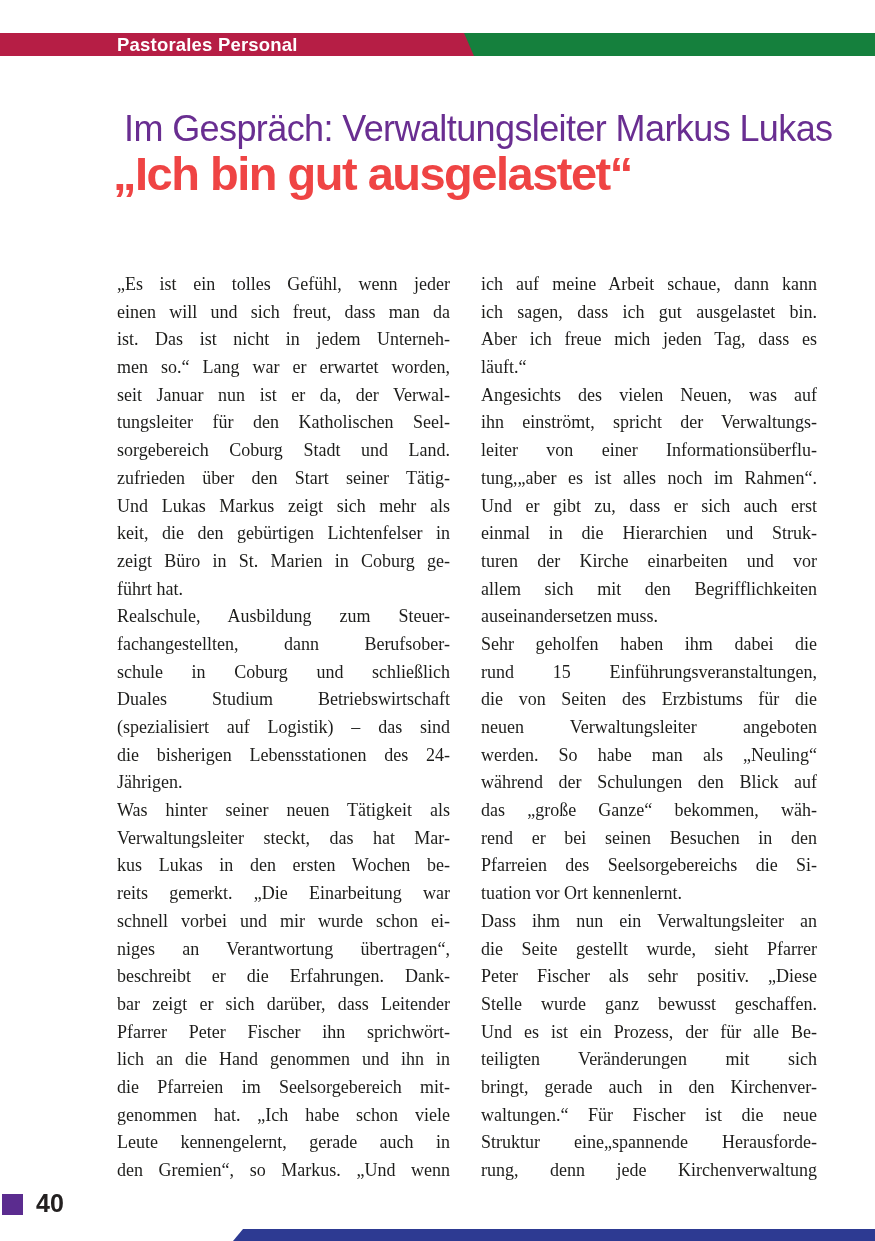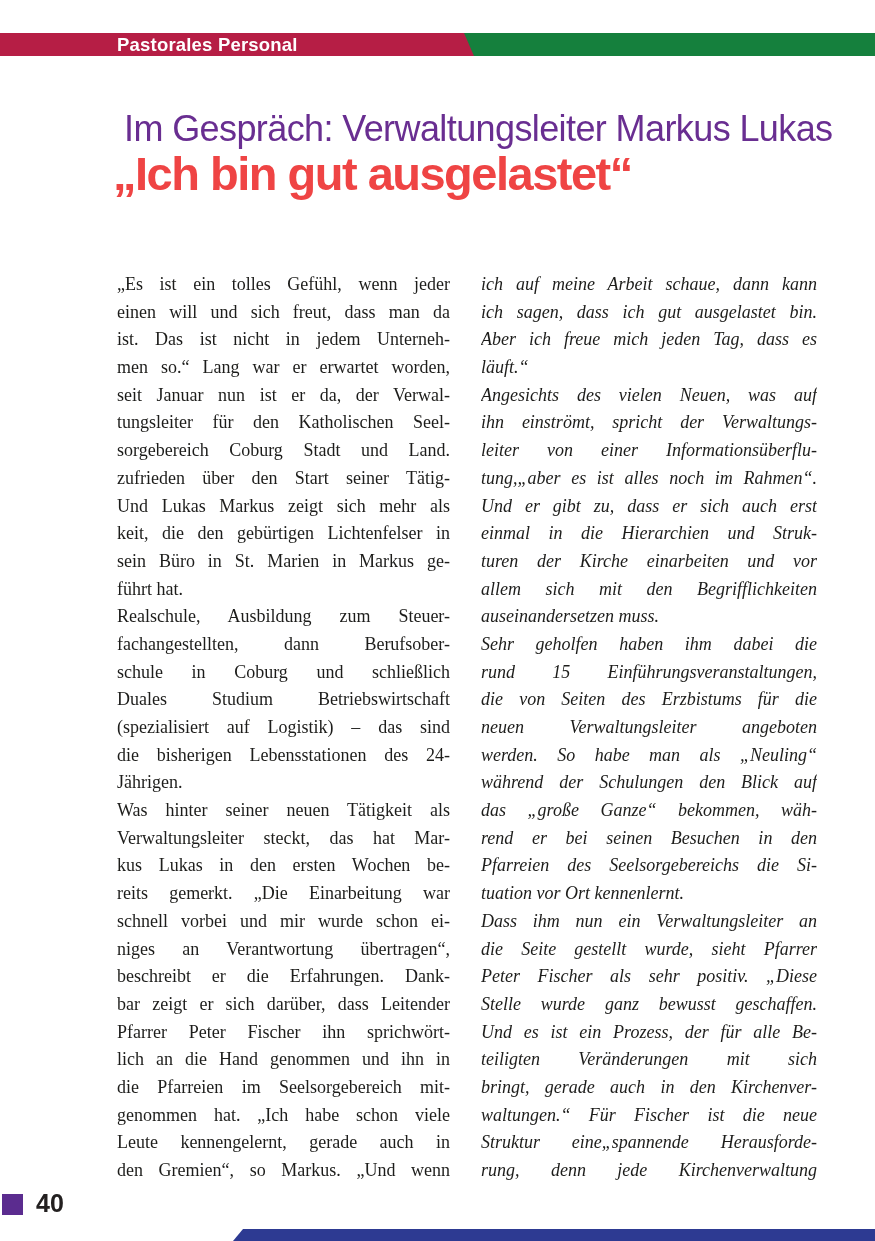--- a/index.html
+++ b/index.html
@@ -58,21 +58,21 @@
 
   
   .columns {
     position: absolute;
     left: 117px; top: 251px;
     width: 700px;
     display: flex;
     gap: 31px;
   }
   .col { width: 333px; margin-top: 20px; }
-  .col-right { width: 336px; font-style: italic; }
+  .col-right { width: 336px; }
   .para { margin: 0; }
   .line {
     font-family: "Liberation Serif", serif;
     font-size: 18px;
     line-height: 27.7px;
     height: 27.7px;
     color: #1d1d1b;
     text-align: justify;
     text-align-last: justify;
     overflow: hidden;
@@ -123,21 +123,21 @@
           <div class="line">„Es ist ein tolles Gefühl, wenn jeder</div>
           <div class="line">einen will und sich freut, dass man da</div>
           <div class="line">ist. Das ist nicht in jedem Unterneh-</div>
           <div class="line">men so.“ Lang war er erwartet worden,</div>
           <div class="line">seit Januar nun ist er da, der Verwal-</div>
           <div class="line">tungsleiter für den Katholischen Seel-</div>
           <div class="line">sorgebereich Coburg Stadt und Land.</div>
           <div class="line">zufrieden über den Start seiner Tätig-</div>
           <div class="line">Und Lukas Markus zeigt sich mehr als</div>
           <div class="line">keit, die den gebürtigen Lichtenfelser in</div>
-          <div class="line">sein Büro in St. Marien in Markus ge-</div>
+          <div class="line">zeigt Büro in St. Marien in Coburg ge-</div>
           <div class="line end">führt hat.</div>
         </div>
         <div class="para">
           <div class="line">Realschule, Ausbildung zum Steuer-</div>
           <div class="line">fachangestellten, dann Berufsober-</div>
           <div class="line">schule in Coburg und schließlich</div>
           <div class="line">Duales Studium Betriebswirtschaft</div>
           <div class="line">(spezialisiert auf Logistik) – das sind</div>
           <div class="line">die bisherigen Lebensstationen des 24-</div>
           <div class="line end">Jährigen.</div>

